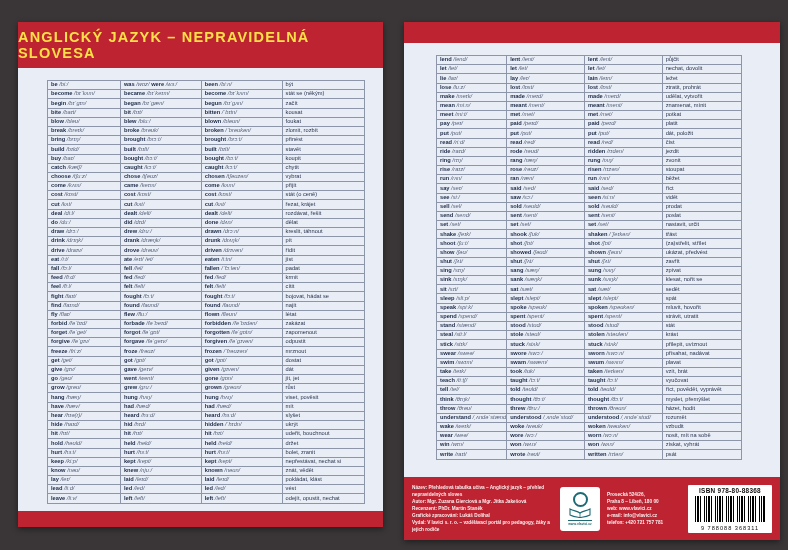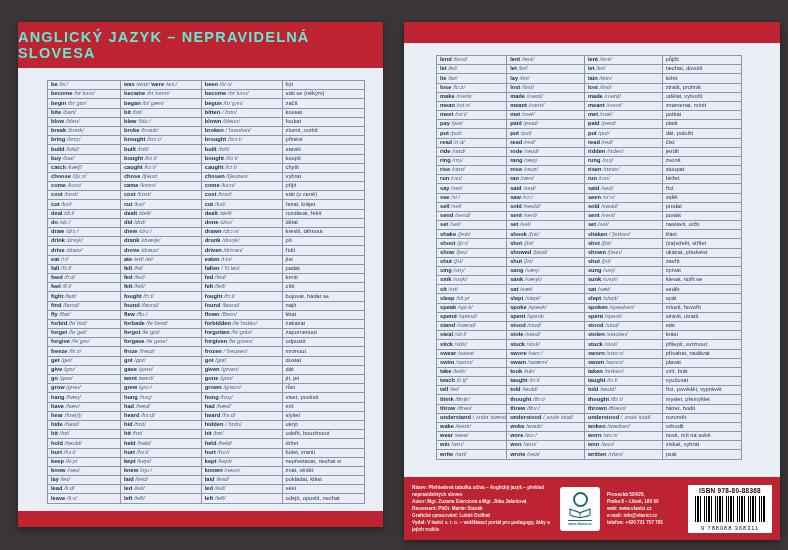--- a/index.html
+++ b/index.html
@@ -2,21 +2,21 @@
 <html><head>
 <meta charset="utf-8">
 <style>
   html,body{margin:0;padding:0;}
   body{font-family:"Liberation Sans",sans-serif;}
   .stage{position:relative;width:788px;height:550px;background:#3a3637;overflow:hidden;}
   .page{position:absolute;background:#e9eef6;box-shadow:0 2px 6px rgba(0,0,0,.45);}
   .page-left{left:18px;top:22px;width:365px;height:505px;}
   .page-right{left:404px;top:22px;width:376px;height:518px;}
   .page-header{height:46px;background:#bd2330;display:flex;align-items:center;justify-content:center;}
-  .page-header h1{margin:0;color:#5eead4;font-size:14.5px;font-weight:bold;letter-spacing:1.2px;}
+  .page-header h1{margin:0;color:#fde047;font-size:14.5px;font-weight:bold;letter-spacing:1.2px;}
   .top-strip{height:21px;background:#bd2330;}
   .footer-strip{position:absolute;left:0;bottom:0;width:100%;height:16px;background:#bd2330;}
   table.verbs{border-collapse:collapse;table-layout:fixed;background:#e9eef6;
     border:1.4px solid #2e3340;}
   .page-left table.verbs{width:318px;margin:12px 0 0 29px;height:424px;}
   .page-right table.verbs{width:306px;margin:12px 0 0 32px;height:405px;}
   table.verbs td{border:0.6px solid #8d96a8;font-size:5.7px;line-height:1;padding:0 3px;
     vertical-align:middle;overflow:hidden;white-space:nowrap;color:#2a3550;}
   table.verbs col.c1{width:23%;} table.verbs col.c2{width:25.5%;}
   table.verbs col.c3{width:25.5%;} table.verbs col.c4{width:26%;}

